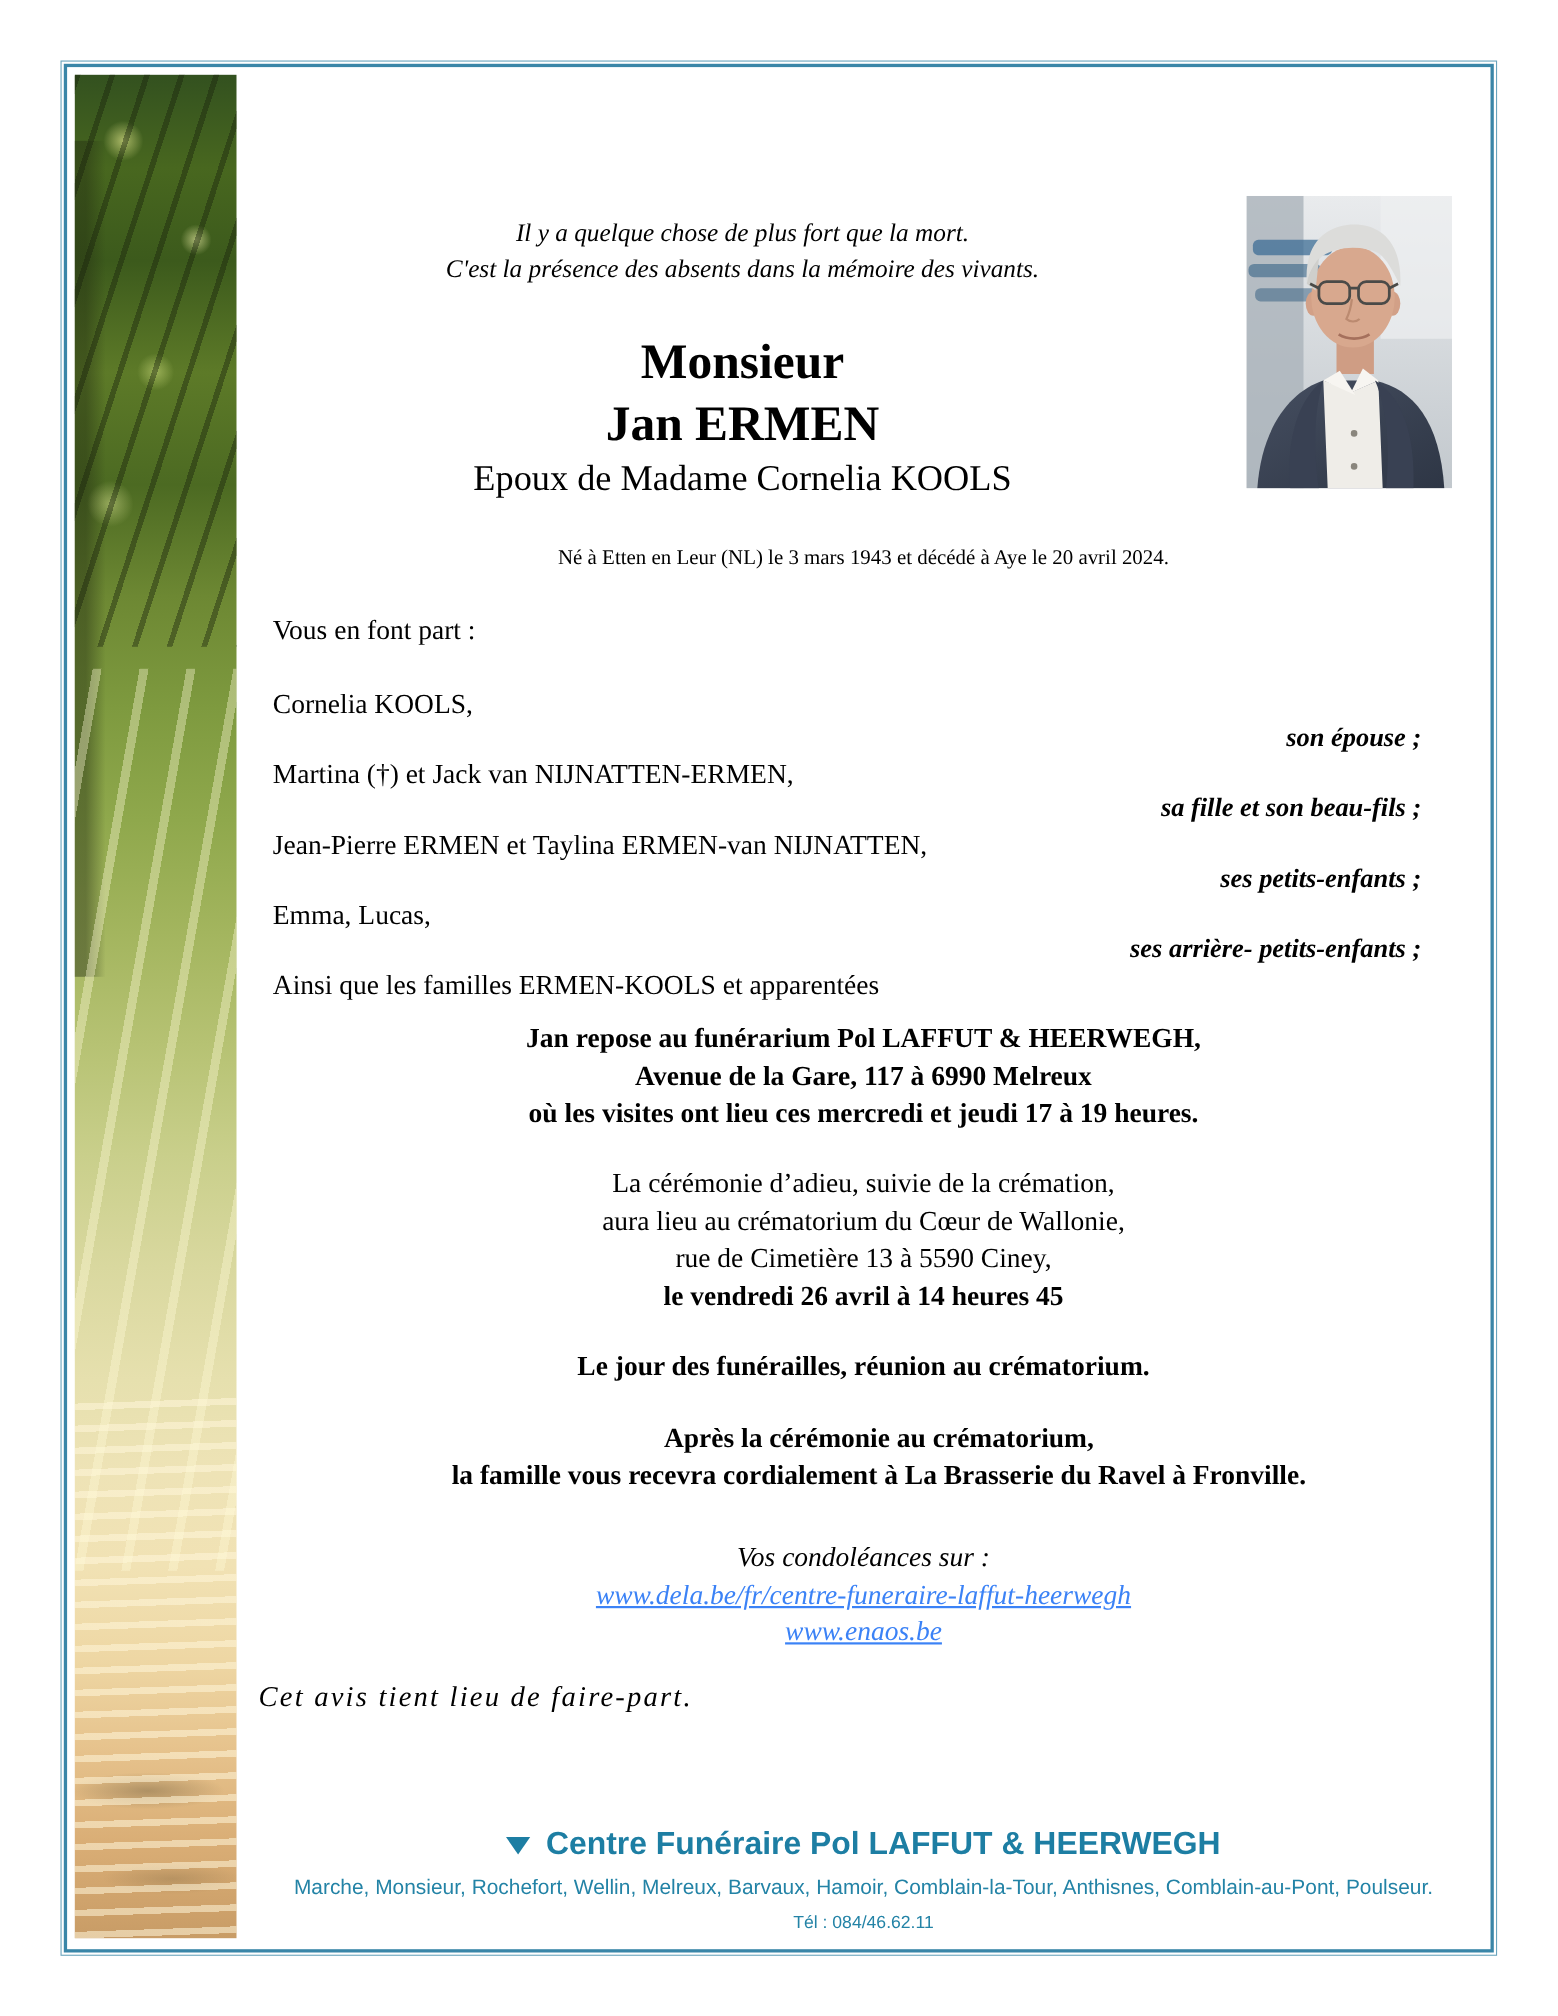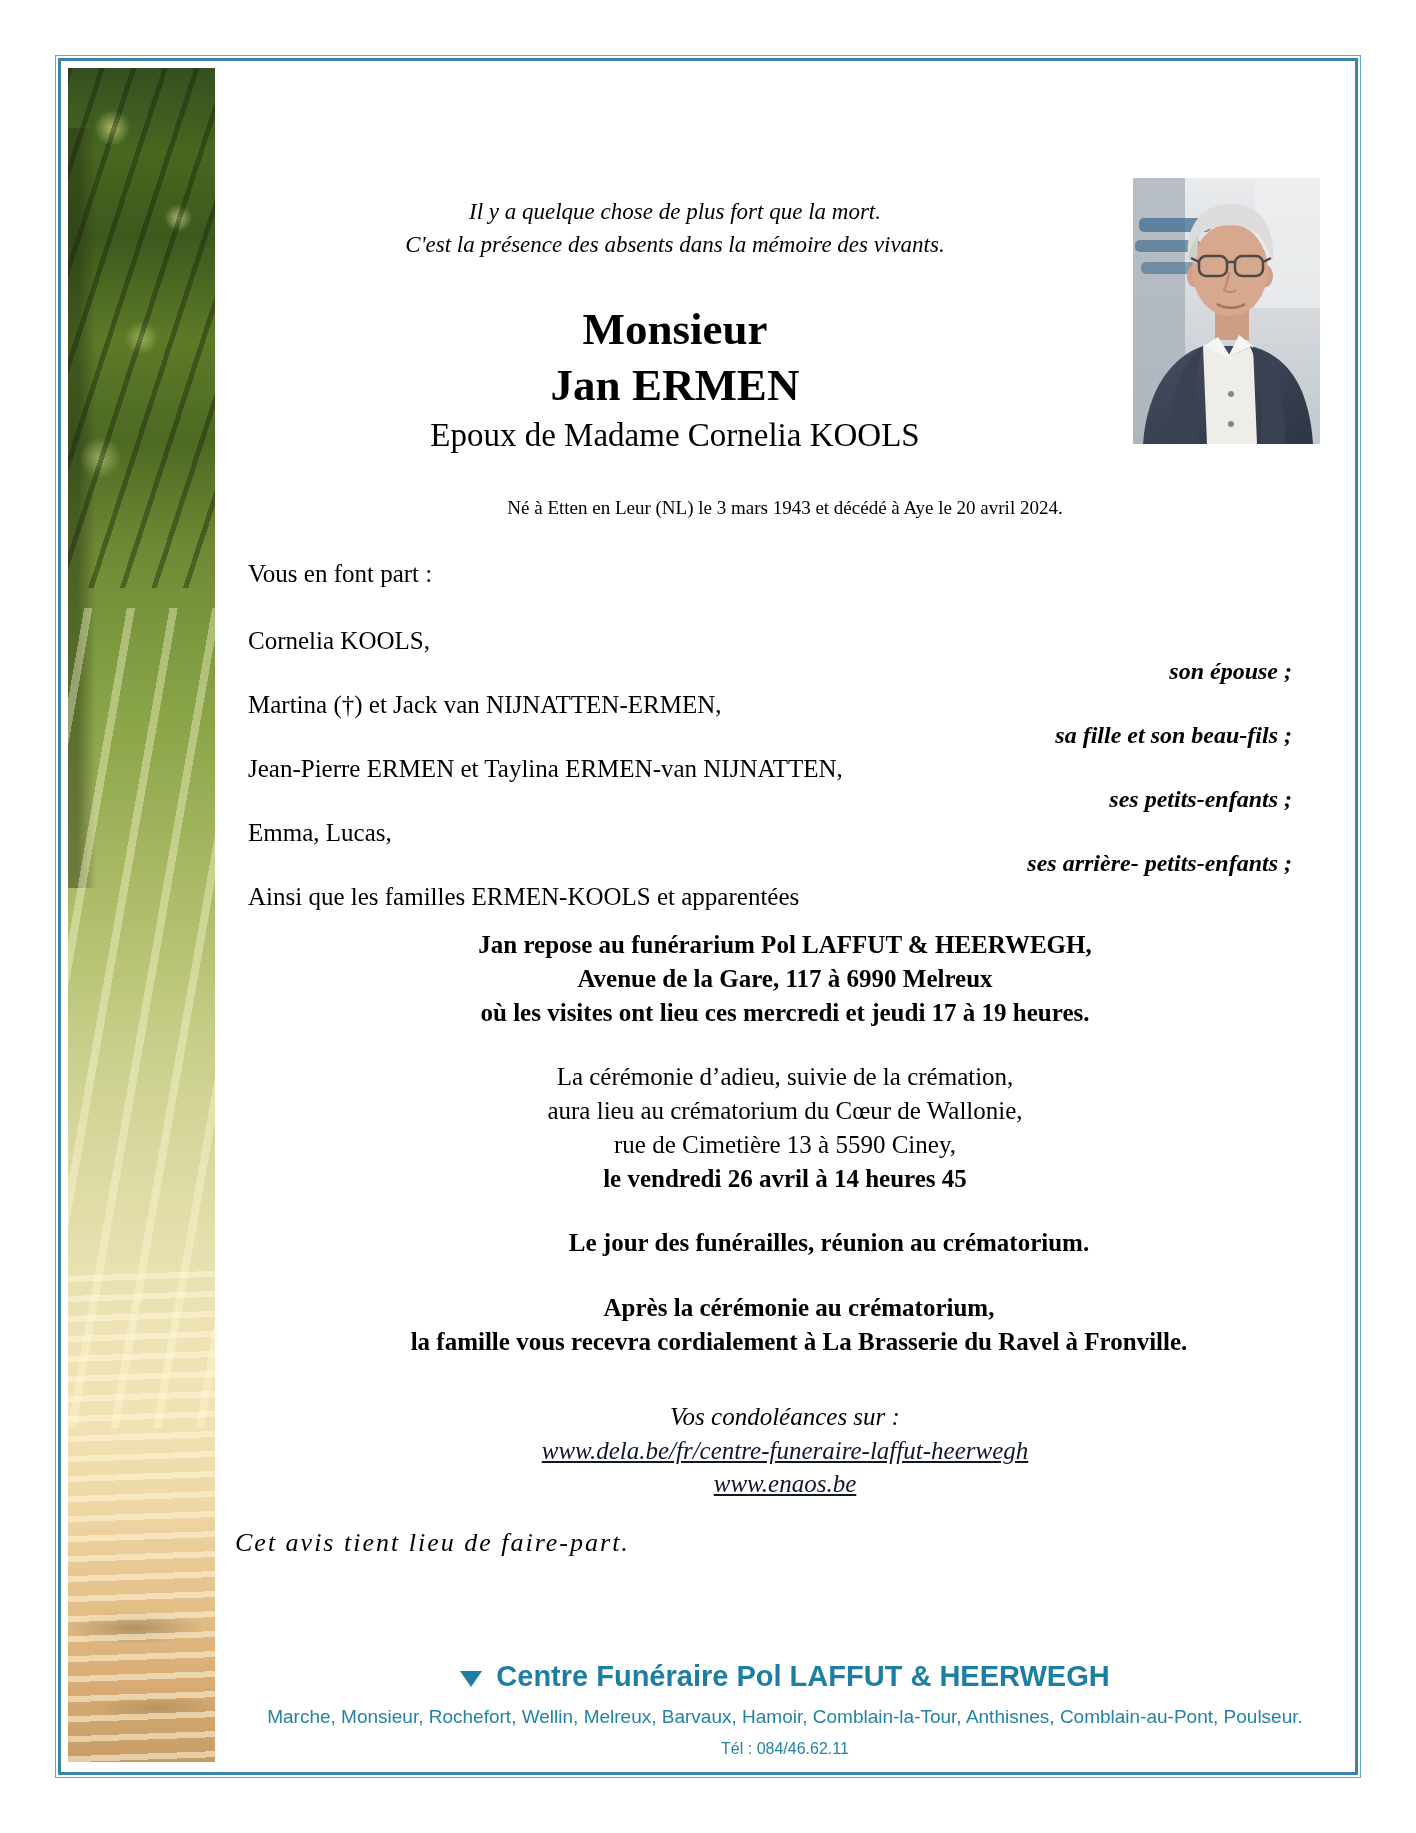--- a/index.html
+++ b/index.html
@@ -76,24 +76,24 @@
   .fam-intro { margin-bottom:36px; }
   .fam-name  { text-align:left; }
   .fam-rel   { text-align:right; font-weight:700; font-style:italic; font-size:24px; margin-bottom:2px; }
   .families-line { text-align:left; }
 
   
   .cblock { position:absolute; left:215px; width:1140px; text-align:center; font-size:25px; line-height:34px; }
   .repose-block    { top:928px;  font-weight:700; }
   .ceremony-block  { top:1060px; }
   .ceremony-block .bold-line { font-weight:700; }
-  .funeral-day     { top:1226px; font-weight:700;padding-left:44px; }
+  .funeral-day     { top:1226px; font-weight:700; }
   .reception-block { top:1291px; font-weight:700;padding-left:14px; }
   .condolences     { top:1400px; font-style:italic; }
-  .condolences a   { color:#0f172a; font-style:italic; text-decoration:underline; display:block; line-height:33px; }
+  .condolences a   { color:#3b82f6; font-style:italic; text-decoration:underline; display:block; line-height:33px; }
 
   .notice-line { position:absolute; left:235px; top:1528px; font-style:italic; font-size:26px; letter-spacing:2px; }
 
   
   .footer { position:absolute; left:215px; width:1140px; top:1660px; text-align:center;
             font-family:"Liberation Sans","DejaVu Sans",sans-serif; }
   .brand-line { color:#1d7ea3; font-weight:700; font-size:29px; margin-bottom:13px; }
   .tri {
     display:inline-block; width:0; height:0;
     border-left:11px solid transparent; border-right:11px solid transparent;

